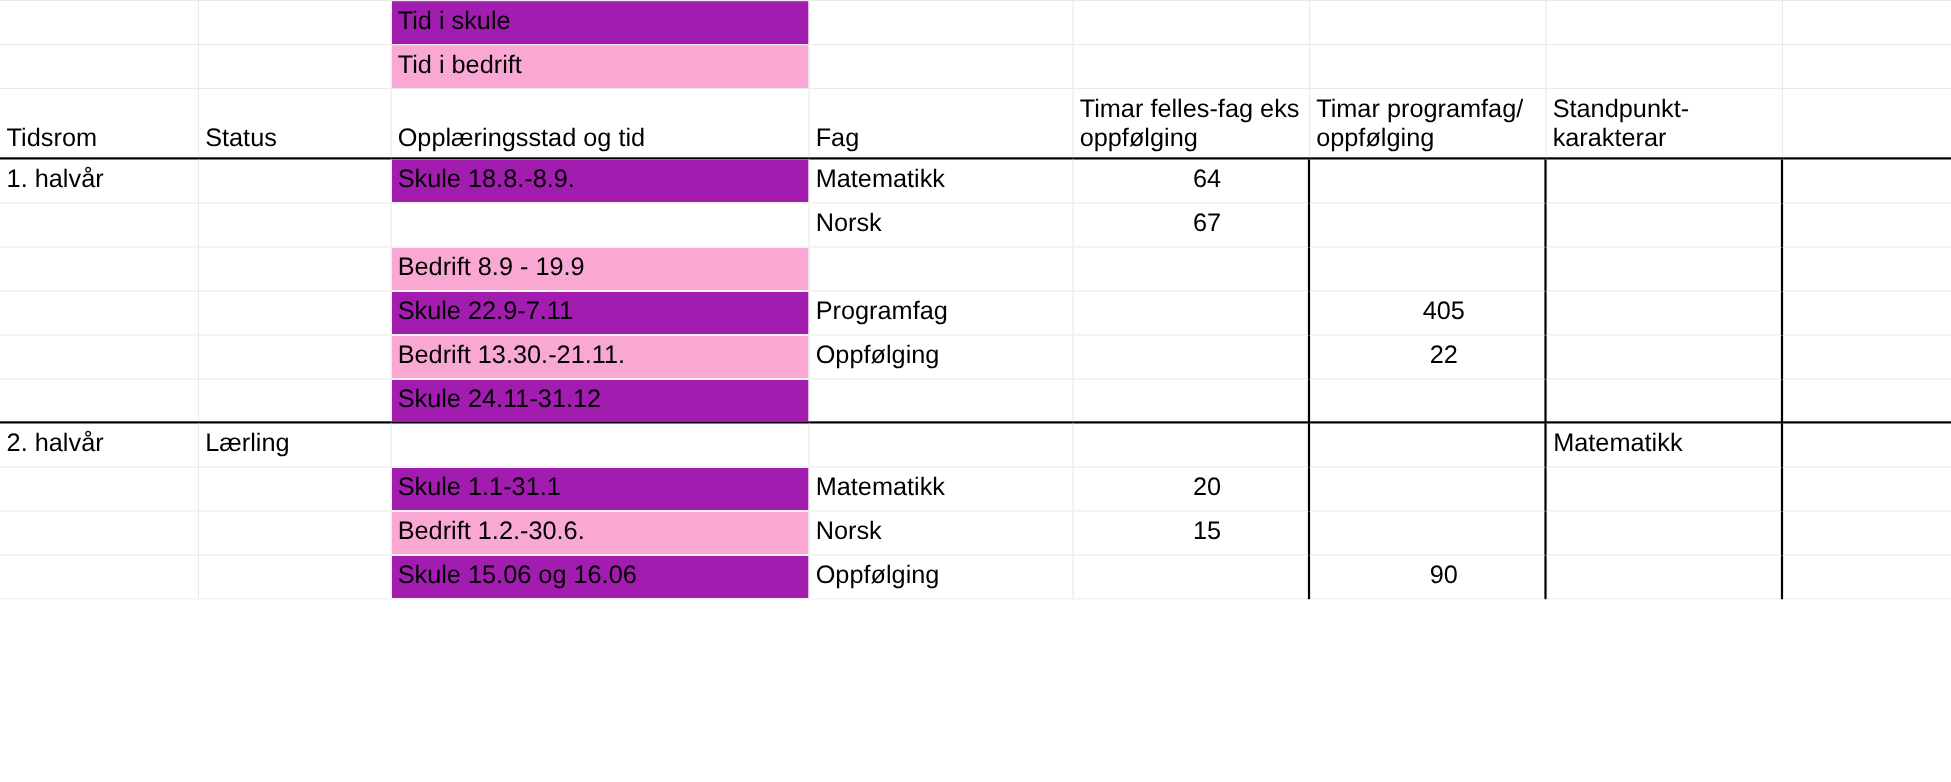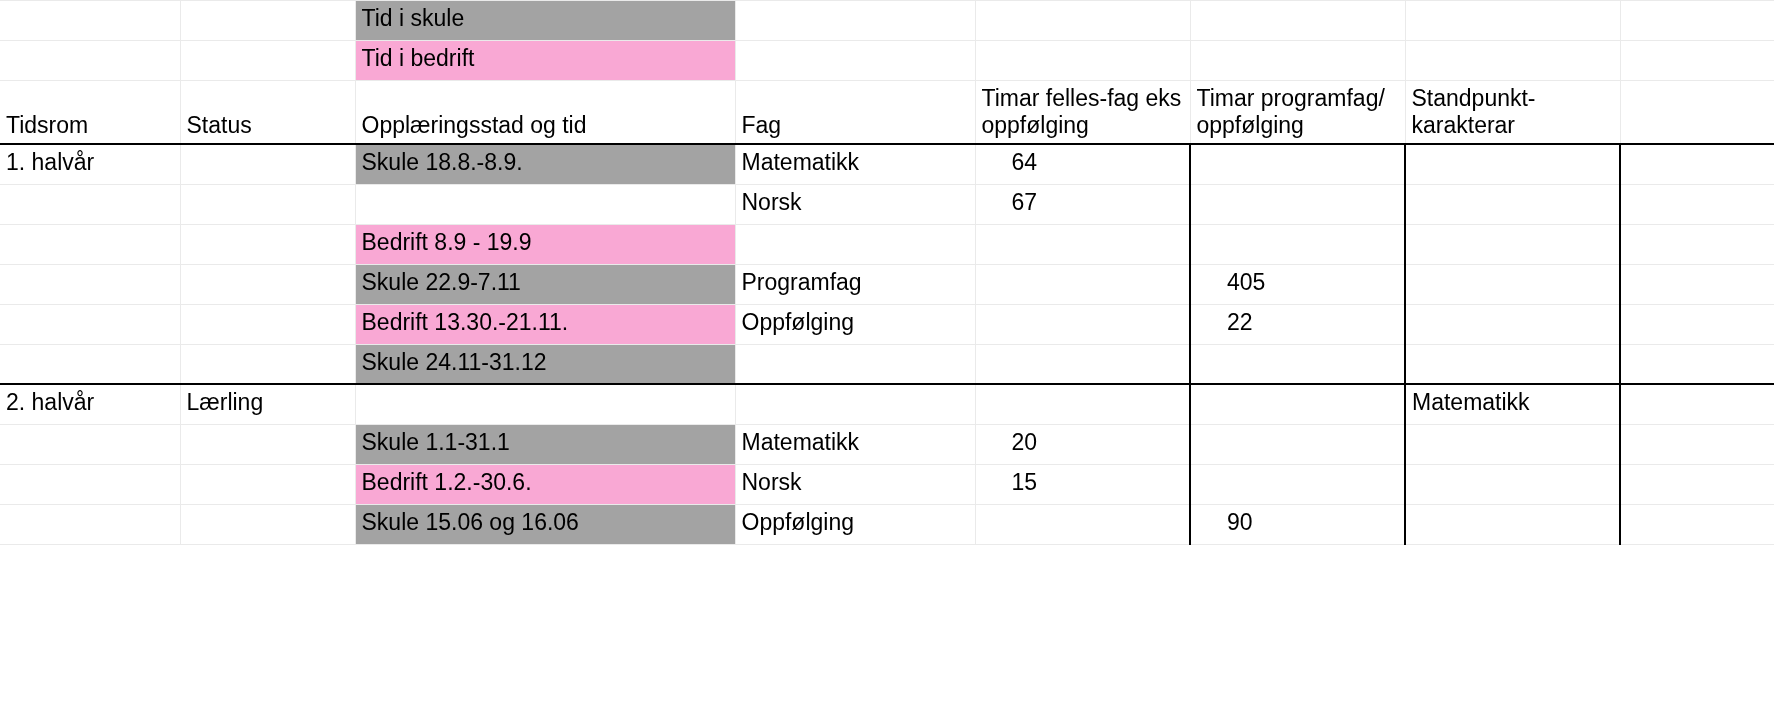--- a/index.html
+++ b/index.html
@@ -21,22 +21,22 @@
     vertical-align: top;
     text-align: left;
     border: 1px solid #eaeaea;
     height: 40px;
     overflow: hidden;
   }
   th {
     font-weight: normal;
     vertical-align: bottom;
   }
-  .num { text-align: left; padding-left: 36px; }
-  .yellow { background: #a3a3a3; }
+  .num { text-align: center; padding-left: 36px; }
+  .yellow { background: #a21caf; }
   .green  { background: #f9a8d4; }
   .b-top    { border-top: 2px solid #000; }
   .b-bottom { border-bottom: 2px solid #000; }
   .b-left   { border-left: 2px solid #000; }
   .b-right  { border-right: 2px solid #000; }
   .noL { border-left: none; }
   .noR { border-right: none; }
   col.c0 { width: 180px; }
   col.c1 { width: 175px; }
   col.c2 { width: 380px; }

